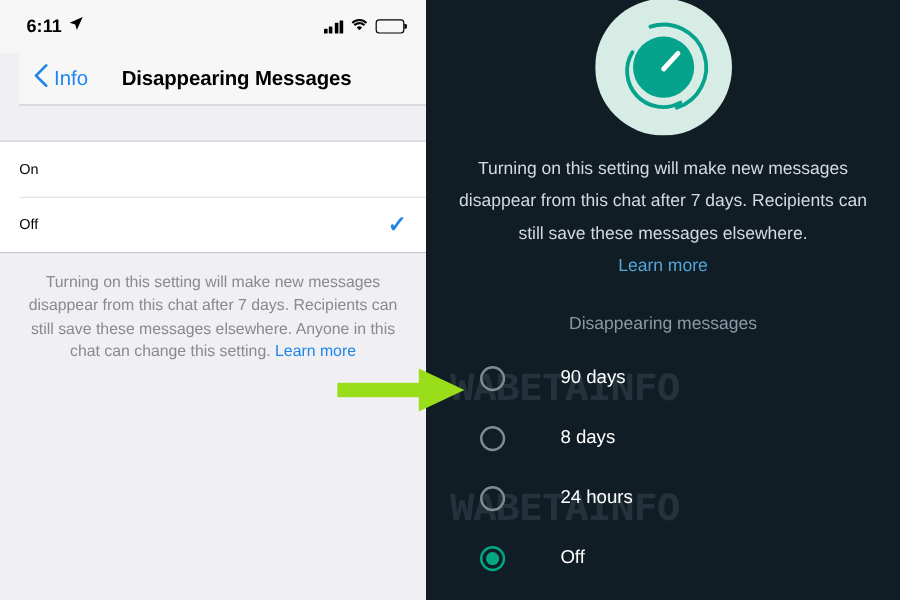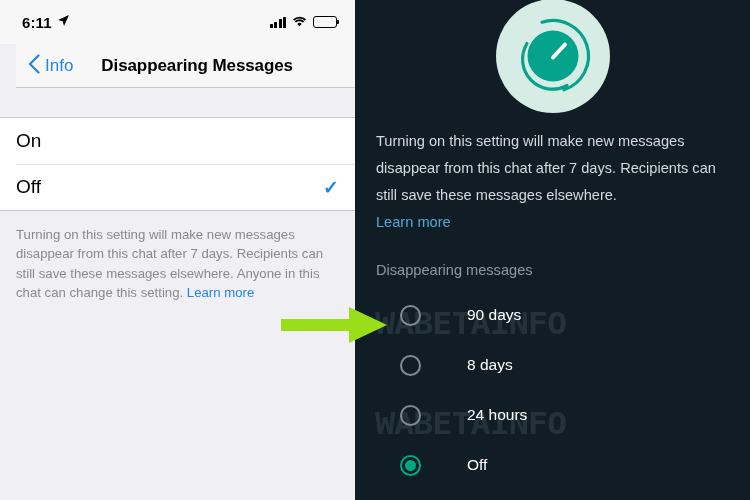--- a/index.html
+++ b/index.html
@@ -2,21 +2,21 @@
 <html><head>
 <meta charset="utf-8">
 <style>
   * { margin:0; padding:0; box-sizing:border-box; }
   html,body { width:750px; height:500px; }
   body {
     font-family:"Liberation Sans", sans-serif;
     background:#ffffff;
     overflow:hidden;
   }
-  .screen { position:relative; width:750px; height:436px; display:flex; }
+  .screen { position:relative; width:750px; height:436px; display:flex;text-align:center; }
 
   
   .ios-panel {
     position:relative;
     width:355px; height:500px;
     background:#efeff4;
     flex:0 0 355px;
   }
   .ios-statusbar {
     height:44px; background:#f7f7f7;
@@ -61,21 +61,21 @@
   }
 
   .ios-gap { height:29px; background:#efeff4; }
 
   .ios-list { background:#ffffff; }
   .ios-row {
     height:46px; display:flex; align-items:center;
     padding:0 16px 0 16px;
     position:relative; cursor:pointer;
   }
-  .ios-row .lbl { font-size:19px; color:#000; }
+  .ios-row .lbl { font-size:12px; color:#000; }
   .ios-row .chk { margin-left:auto; color:#1f85e8; font-size:19px; font-weight:600; line-height:1; }
   .ios-sep { height:0.5px; background:#e3e3e6; margin-left:16px; }
   .ios-list-top { height:0.5px; background:#c8c7cc; }
   .ios-list-bottom { height:0.5px; background:#c8c7cc; }
 
   .ios-footer {
     padding:14px 16px 0 16px;
     font-size:13.2px; line-height:19.5px; color:#8a8a8e;
   }
   .ios-footer a { color:#1f85e8; text-decoration:none; }

